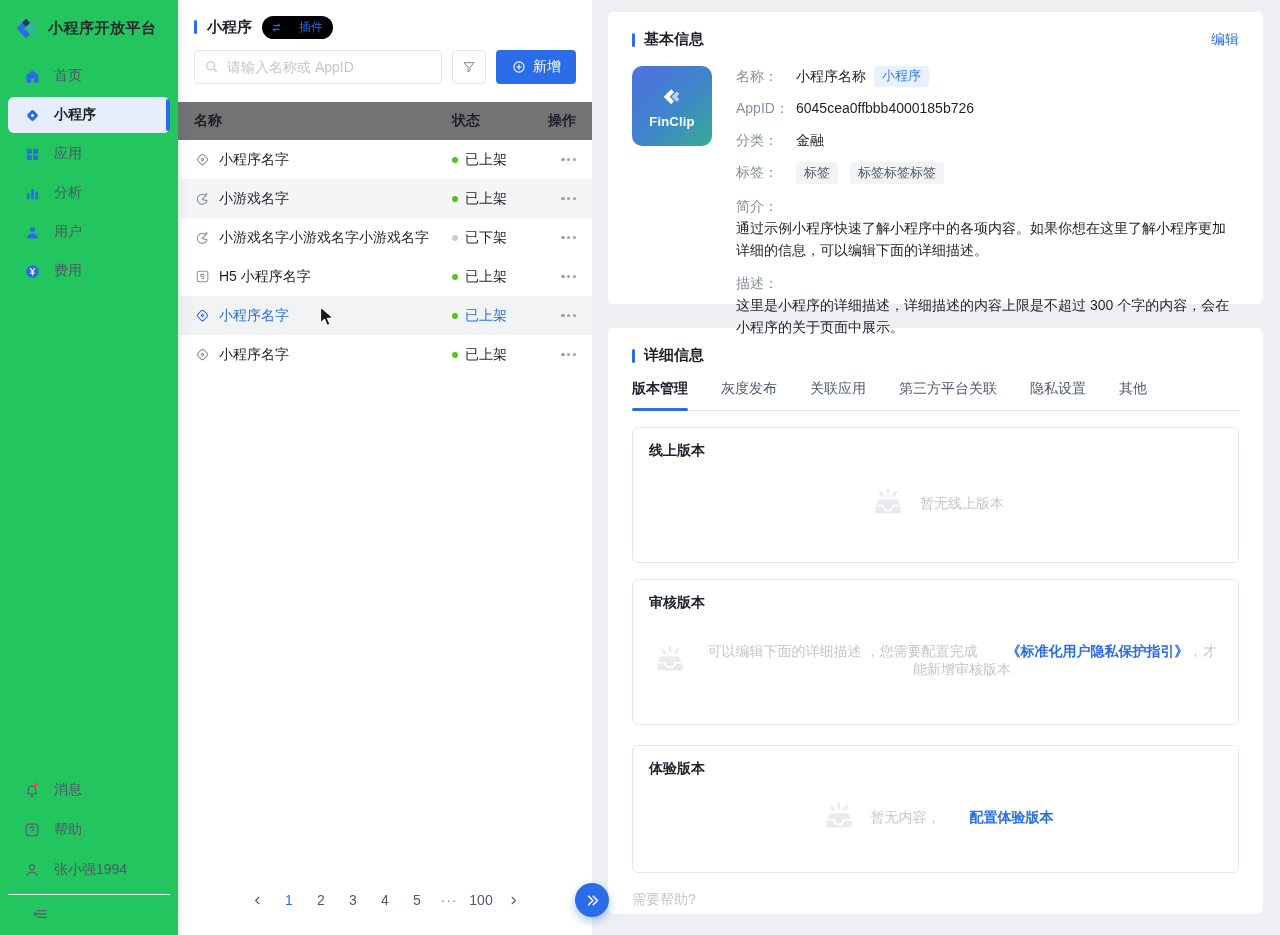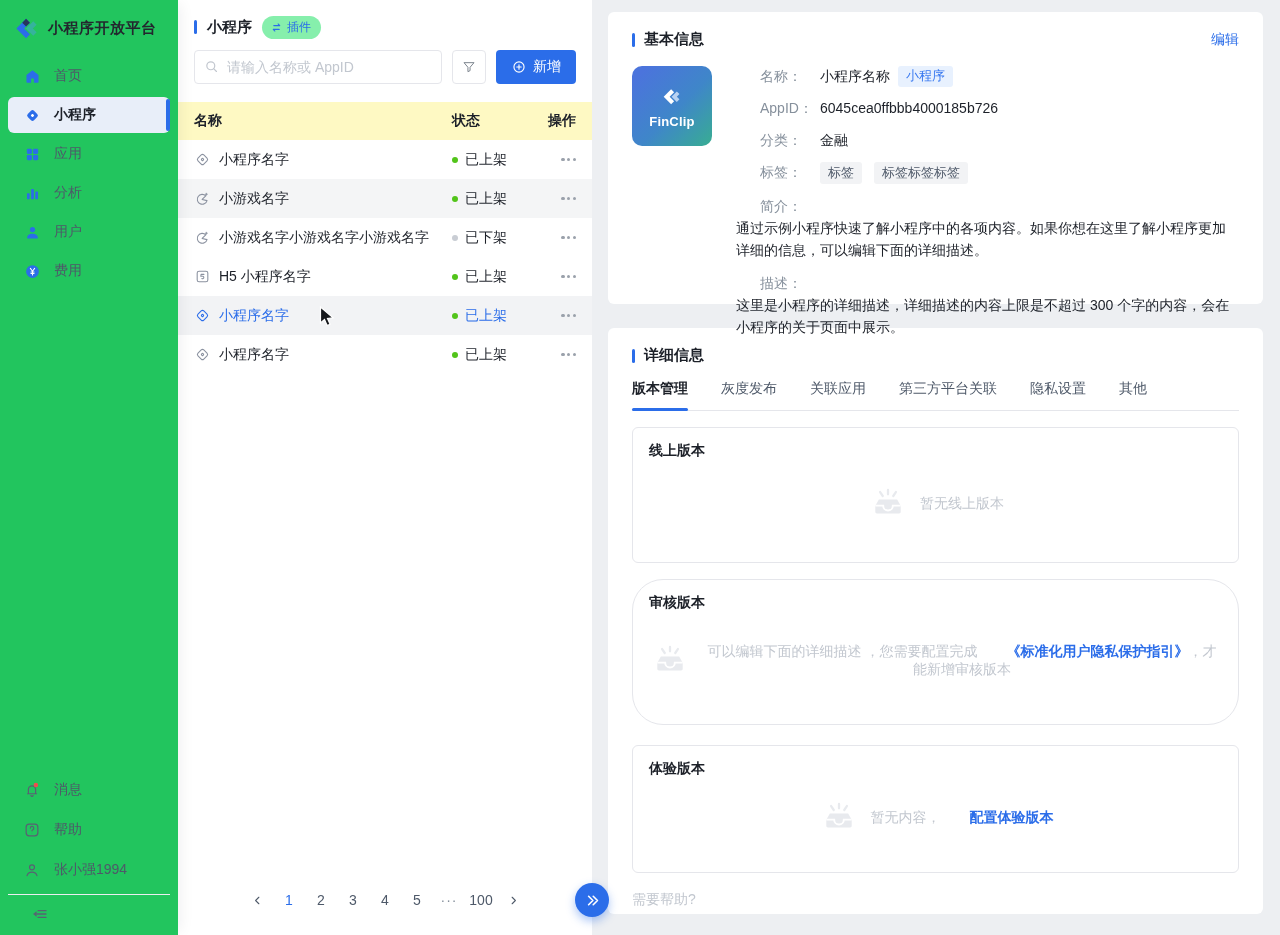--- a/index.html
+++ b/index.html
@@ -35,21 +35,21 @@
     border-top:1px solid #eceef1; margin-top:6px; padding:10px 15px 12px 23px;
     display:flex; align-items:center; cursor:pointer;
   }
 
   
   .list-panel { width:414px; background:#fff; position:relative; z-index:2; padding-top:14px; }
   .lp-header { display:flex; align-items:center; gap:10px; padding:0 16px; height:26px; }
   .section-bar { width:3px; height:14px; border-radius:2px; background:#2b6de9; flex:0 0 auto; }
   .lp-title { font-size:15px; font-weight:bold; color:#1d2129; }
   .plugin-pill {
-    display:inline-flex; align-items:center; gap:4px; background:#86efac;
+    display:inline-flex; align-items:center; gap:16px; background:#000000;
     border-radius:999px; padding:3px 10px 3px 8px; color:#2b6de9; font-size:12px; cursor:pointer;
   }
   .search-row { display:flex; gap:10px; padding:0 16px; margin-top:10px; }
   .search-box { flex:1; position:relative; }
   .search-box input {
     width:100%; height:34px; border:1px solid #e5e6eb; border-radius:4px;
     padding:0 10px 0 32px; font-size:14px; outline:none; color:#1d2129;
     font-family:inherit; background:#fff;
   }
   .search-box input::placeholder { color:#c2c7cf; }
@@ -58,21 +58,21 @@
     width:34px; height:34px; border:1px solid #e5e6eb; border-radius:4px; background:#fff;
     display:flex; align-items:center; justify-content:center; cursor:pointer;
   }
   .add-btn {
     height:34px; background:#2b6de9; border:none; border-radius:4px; color:#fff;
     display:flex; align-items:center; gap:6px; padding:0 15px; font-size:14px;
     cursor:pointer; font-family:inherit;
   }
   .table { margin-top:18px; }
   .t-row { display:flex; align-items:center; height:39px; padding:0 16px; }
-  .t-head { background:#fef9c3; font-weight:bold; color:#1d2129; height:38px; }
+  .t-head { background:#737373; font-weight:bold; color:#1d2129; height:38px; }
   .col-name { flex:1; display:flex; align-items:center; gap:8px; min-width:0; }
   .col-name .row-label { white-space:nowrap; overflow:hidden; text-overflow:ellipsis; }
   .col-status { width:88px; display:flex; align-items:center; gap:7px; flex:0 0 auto; }
   .col-action { width:36px; text-align:right; flex:0 0 auto; display:flex; justify-content:flex-end; }
   .t-row.hovered { background:#f4f5f6; }
   .t-row.selected { background:#f2f3f5; }
   .t-row.selected .row-label, .t-row.selected .status-label { color:#2b6de9; }
   .dot { width:6px; height:6px; border-radius:50%; flex:0 0 auto; }
   .dot.green { background:#52c41a; }
   .dot.gray { background:#c9cdd4; }
@@ -108,21 +108,21 @@
   .basic-card { padding:18px 24px 14px; margin-bottom:24px; height:292px; }
   .basic-body { display:flex; gap:24px; margin-top:17px; }
   .applogo {
     width:80px; height:80px; border-radius:10px; flex:0 0 auto;
     background:linear-gradient(135deg,#4b74dc 10%,#3f86c9 55%,#38ad92 100%);
     display:flex; flex-direction:column; align-items:center; justify-content:center; gap:2px;
   }
   .applogo .logo-text { color:#fff; font-size:13px; font-weight:bold; letter-spacing:.2px; }
   .fields { flex:1; min-width:0; }
   .field-row { display:flex; align-items:flex-start; margin-bottom:11px; line-height:21px; }
-  .f-label { width:60px; flex:0 0 auto; color:#86909c;margin-left:24px; }
+  .f-label { width:60px; flex:0 0 auto; color:#86909c; }
   .f-value { color:#1d2129; }
   .mini-badge {
     background:#e8f1fe; color:#3a7af0; border-radius:3px; padding:1px 8px 2px;
     font-size:13px; margin-left:8px; line-height:18px;
   }
   .tag-chip {
     background:#f2f3f5; color:#4e5969; border-radius:3px; padding:2px 8px 3px;
     font-size:13px; margin-right:8px; line-height:17px; display:inline-block;
   }
   .multi-line { line-height:22px;flex-direction:column; }
@@ -133,21 +133,21 @@
   .tab.active { color:#1d2129; font-weight:bold; }
   .tab.active::after {
     content:""; position:absolute; left:0; right:0; bottom:-1px; height:3px;
     background:#2b6de9; border-radius:2px;
   }
   .version-box {
     border:1px solid #e5e6eb; border-radius:6px; padding:14px 16px;
     display:flex; flex-direction:column;
   }
   .vb-online { height:136px; margin-top:16px; }
-  .vb-review { height:146px; margin-top:16px;border-radius:31px; }
+  .vb-review { height:146px; margin-top:16px; }
   .vb-trial  { height:128px; margin-top:20px; }
   .vb-title { font-weight:bold; color:#1d2129; }
   .vb-empty {
     flex:1; display:flex; flex-direction:row; align-items:center; justify-content:center;
     gap:11px; color:#c2c7cf; font-size:14px;
   }
   .vb-empty .empty-line { text-align:center; }
   .inline-link { color:#2b6de9; font-weight:bold; cursor:pointer;margin-left:29px; }
   .help-text { color:#c2c7cf; margin-top:18px; }
 

